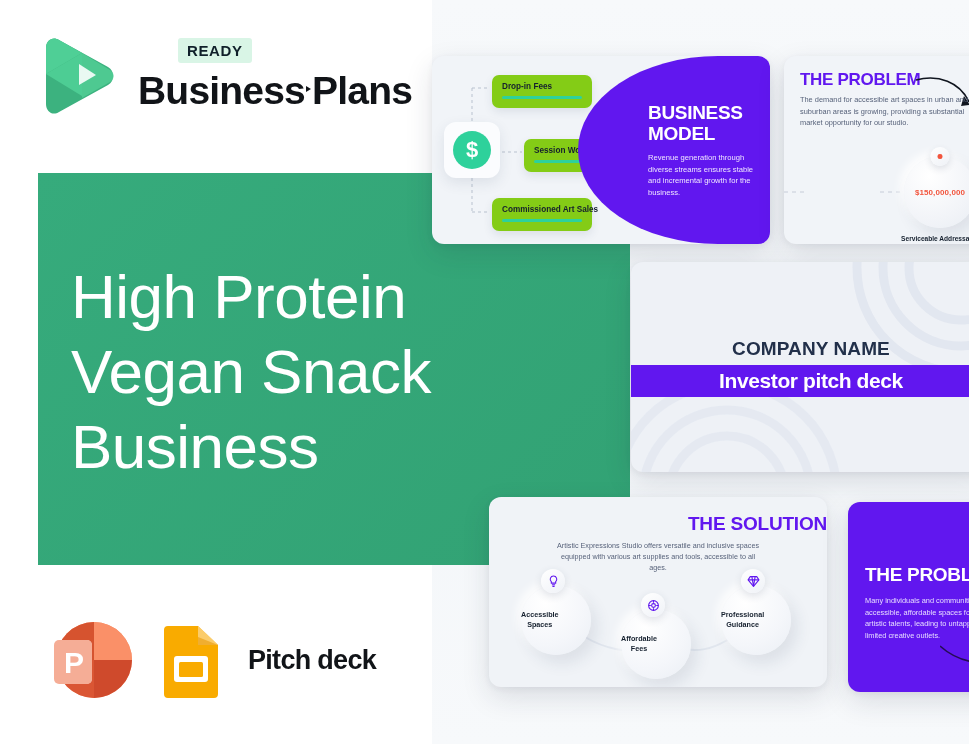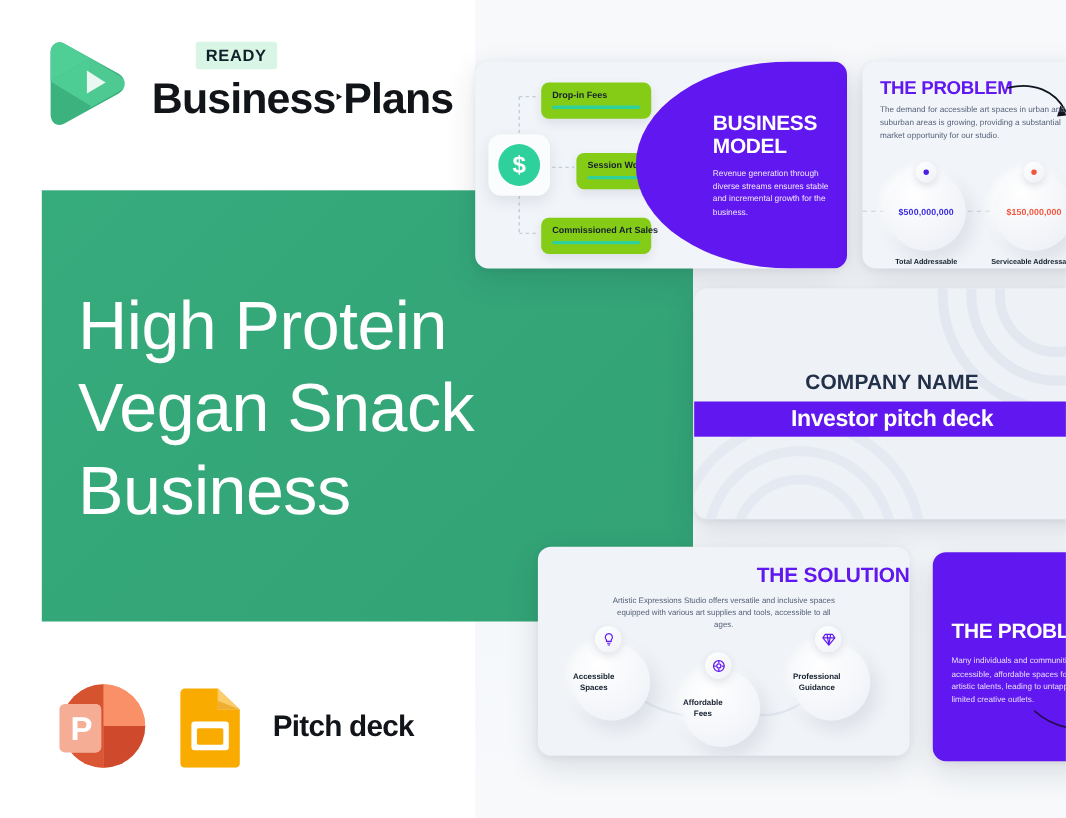--- a/index.html
+++ b/index.html
@@ -288,28 +288,20 @@
       <path d="M52 26 L58 35 L49 36 Z" fill="#10151f"></path>
     </svg>
     <div class="mkt-p">The demand for accessible art spaces in urban and suburban areas is growing, providing a substantial market opportunity for our studio.</div>
 
     <svg width="240" height="188" style="position:absolute;left:0;top:0">
       <path d="M0 136 H20" stroke="#c6ccd8" stroke-width="1" stroke-dasharray="4 4" fill="none"></path>
       <path d="M96 136 H118" stroke="#c6ccd8" stroke-width="1" stroke-dasharray="4 4" fill="none"></path>
       <path d="M194 136 H240" stroke="#c6ccd8" stroke-width="1" stroke-dasharray="4 4" fill="none"></path>
     </svg>
 
-    <div class="mkt-circle c1">
-      <div class="mkt-knob">
-          <i style="background:#4a1fe8"></i>
-        </div>
-      <div class="val" style="color:#3b2ae0">$500,000,000</div>
-      <div class="mkt-cap">Total Addressable
-Market (TAM)</div>
-    </div>
     <div class="mkt-circle c2">
       <div class="mkt-knob">
           <i style="background:#f2553d"></i>
         </div>
       <div class="val" style="color:#f2553d">$150,000,000</div>
       <div class="mkt-cap">Serviceable Addressable
 Market (SAM)</div>
     </div>
   </div>
 

